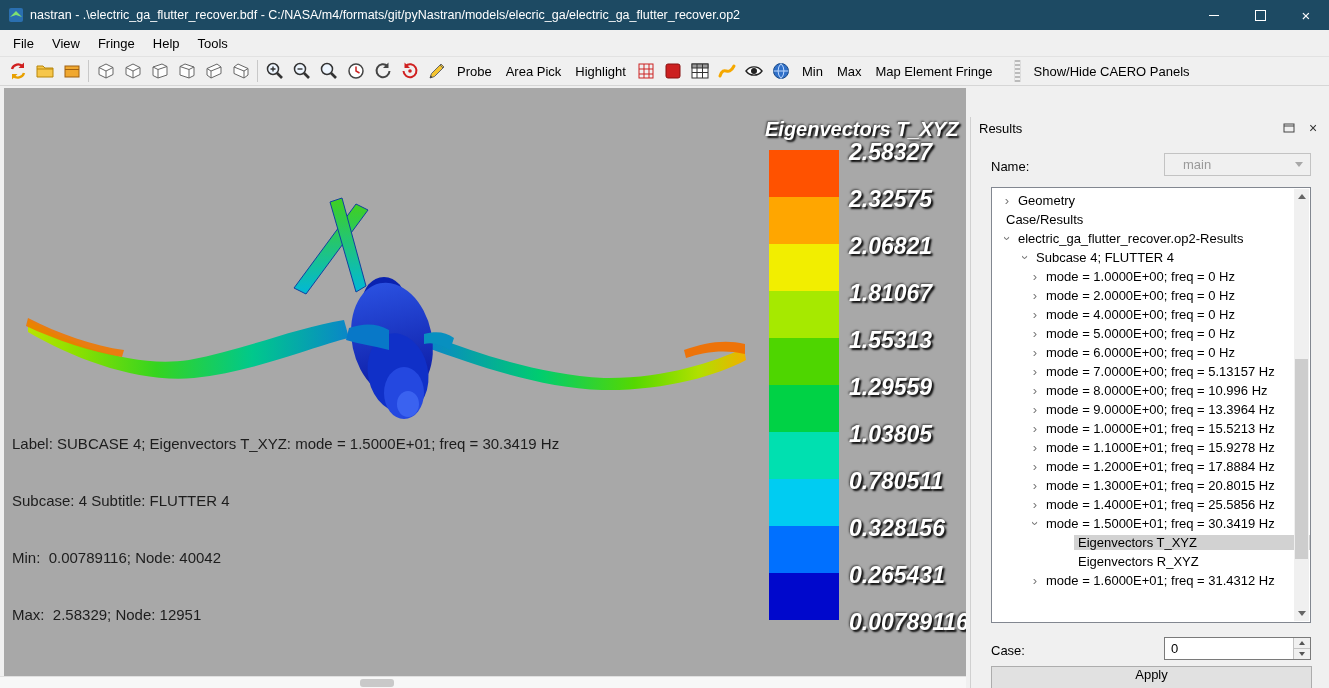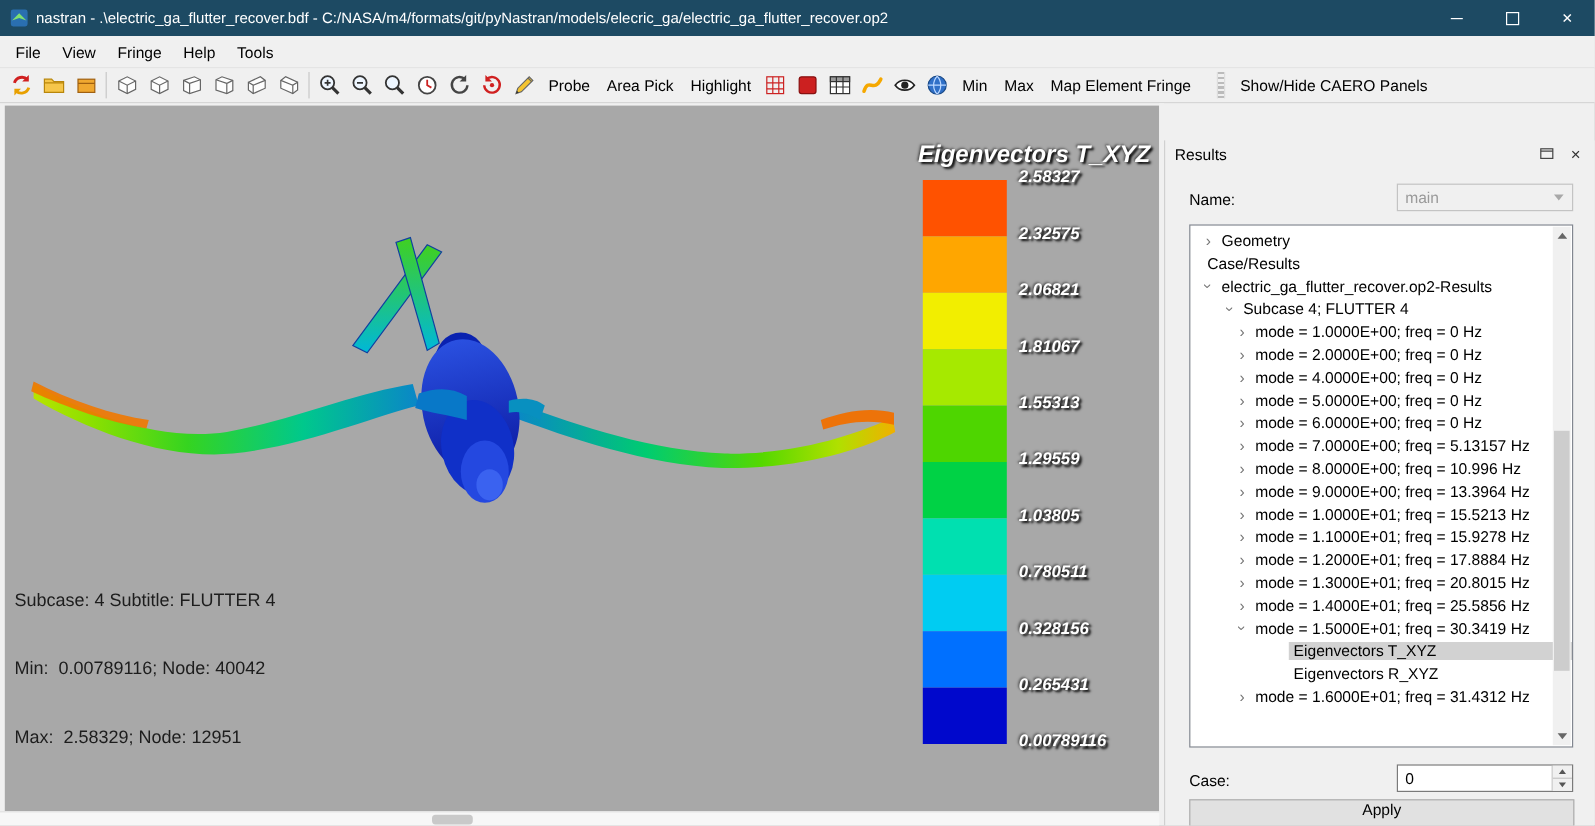--- a/index.html
+++ b/index.html
@@ -33,37 +33,37 @@
     border-left:1px solid #ddd;border-right:1px solid #ddd;}
   
   .viewport{position:absolute;left:4px;top:88px;width:962px;height:588px;background:#a8a8a8;overflow:hidden;}
   .scene{position:absolute;left:0;top:0;}
   
   .legend{position:absolute;left:753px;top:30px;width:215px;height:530px;}
   .legend-title{position:absolute;left:8px;top:0;font-size:20px;font-weight:bold;font-style:italic;color:#fff;
     text-shadow:2px 2px 2px rgba(0,0,0,.95),-1px -1px 2px rgba(0,0,0,.55);white-space:nowrap;}
   .legend-bar{position:absolute;left:12px;top:32px;width:70px;height:470px;display:flex;flex-direction:column;}
   .legend-band{flex:1;}
-  .legend-label{position:absolute;left:92px;font-size:14px;font-weight:bold;font-style:italic;color:#fff;
+  .legend-label{position:absolute;left:92px;font-size:23px;font-weight:bold;font-style:italic;color:#fff;
     text-shadow:2px 2px 2px rgba(0,0,0,.95),-1px -1px 2px rgba(0,0,0,.55);white-space:nowrap;}
   
   .overlay{position:absolute;left:8px;bottom:14px;color:#1d1d1d;font-size:15px;line-height:19px;white-space:pre;}
   
   .splitter{position:absolute;left:966px;top:86px;width:4px;height:602px;background:#f0f0f0;}
   
   .hscroll{position:absolute;left:0;top:676px;width:966px;height:12px;background:#f7f7f7;border-top:1px solid #e0e0e0;}
   .hthumb{position:absolute;left:360px;top:2px;width:34px;height:8px;background:#c9c9c9;border-radius:3px;}
   
   .panel{position:absolute;left:970px;top:86px;width:359px;height:602px;background:#f0f0f0;border-left:1px solid #d0d0d0;box-sizing:border-box;margin-top:31px;}
   .panel-header{position:absolute;left:0;top:0;width:100%;height:22px;display:flex;align-items:center;padding-left:8px;box-sizing:border-box;}
   .panel-hbtns{margin-left:auto;display:flex;align-items:center;gap:8px;padding-right:8px;}
   .phbtn{width:16px;height:16px;display:flex;align-items:center;justify-content:center;color:#333;}
   .name-label{position:absolute;left:20px;top:42px;}
   .combo{position:absolute;left:193px;top:36px;width:147px;height:23px;background:#f0f0f0;border:1px solid #c3c3c3;
-    box-sizing:border-box;display:flex;align-items:center;padding-left:6px;color:#9a9a9a;gap:45px;}
+    box-sizing:border-box;display:flex;align-items:center;padding-left:18px;color:#9a9a9a;gap:45px;}
   .combo-arrow{margin-left:auto;margin-right:7px;width:0;height:0;border-left:4px solid transparent;border-right:4px solid transparent;border-top:5px solid #a8a8a8;}
   
   .tree{position:absolute;left:20px;top:70px;width:320px;height:436px;background:#fff;border:1px solid #828790;
     box-sizing:border-box;overflow:hidden;padding-top:3px;}
   .trow{display:flex;align-items:center;height:19px;white-space:nowrap;color:#000;}
   .chev{width:14px;flex:none;text-align:center;color:#777;font-size:13px;line-height:1;}
   .chev.col::before{content:"\203A";display:inline-block;}
   .chev.exp::before{content:"\203A";display:inline-block;transform:rotate(90deg);}
   .lv0{padding-left:10px;}.lv1{padding-left:8px;}.lv2{padding-left:26px;}.lv3{padding-left:36px;}.lv4{padding-left:82px;}
   .tlabel{padding:0 4px;}
@@ -336,20 +336,21 @@
     <span class="legend-label" style="top:209px">1.55313</span>
     <span class="legend-label" style="top:256px">1.29559</span>
     <span class="legend-label" style="top:303px">1.03805</span>
     <span class="legend-label" style="top:350px">0.780511</span>
     <span class="legend-label" style="top:397px">0.328156</span>
     <span class="legend-label" style="top:444px">0.265431</span>
     <span class="legend-label" style="top:491px">0.00789116</span>
   </div>
 
   <div class="overlay">
+    <div>Label: SUBCASE 4; Eigenvectors T_XYZ: mode = 1.5000E+01; freq = 30.3419 Hz</div>
     <div>Subcase: 4 Subtitle: FLUTTER 4</div>
     <div>Min:  0.00789116; Node: 40042</div>
     <div>Max:  2.58329; Node: 12951</div>
   </div>
 </div>
 
 <div class="splitter"></div>
 
 <div class="hscroll">
   <div class="hthumb"></div>

